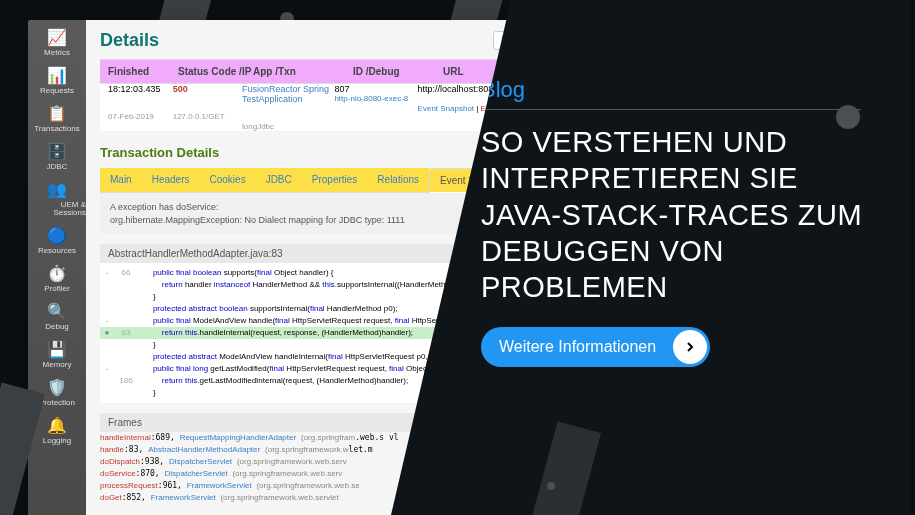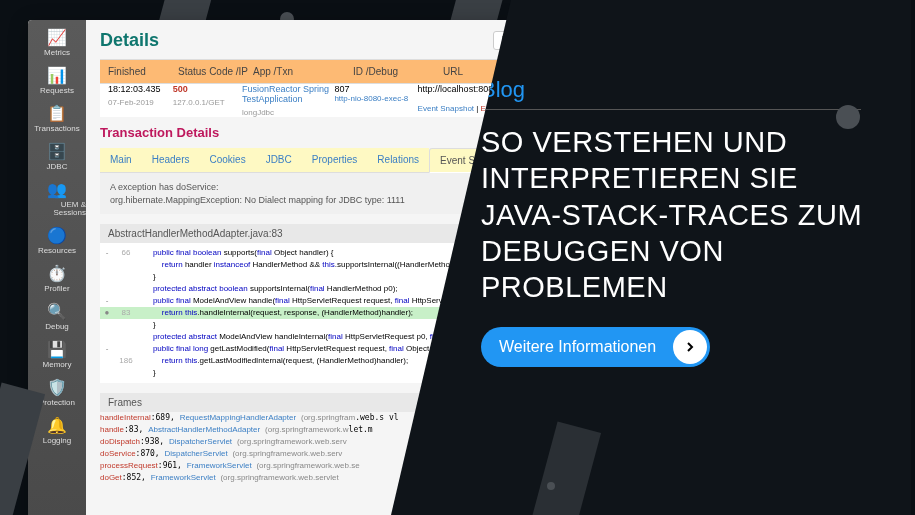--- a/index.html
+++ b/index.html
@@ -6,29 +6,29 @@
 body{background:#0a0f14;width:915px;height:515px;overflow:hidden;position:relative}
 .screenshot{position:absolute;top:20px;left:28px;width:560px;height:500px;background:#fff;border-radius:4px;box-shadow:0 4px 20px rgba(0,0,0,0.3);overflow:hidden;display:flex}
 .sidebar{width:58px;background:linear-gradient(180deg,#5a5a5a 0%,#4a4a4a 100%);display:flex;flex-direction:column;align-items:center;padding-top:4px;gap:2px}
 .sb-item{display:flex;flex-direction:column;align-items:center;gap:2px;padding:3px 0;width:100%;cursor:pointer}
 .sb-icon{width:20px;height:20px;display:flex;align-items:center;justify-content:center;font-size:16px}
 .sb-label{font-size:8px;color:#ddd;text-align:right;line-height:1}
 .main{flex:1;background:#f5f5f5;padding:10px 14px;overflow:hidden}
 .hdr{display:flex;justify-content:space-between;align-items:center;margin-bottom:8px}
 .title{font-size:18px;font-weight:bold;color:#0f766e}
 .none-btn{background:#fff;border:1px solid #ccc;padding:3px 8px;font-size:10px;border-radius:3px;cursor:pointer;display:flex;align-items:center;gap:4px}
-.tbl-hdr{display:flex;background:#fdba74;padding:6px 8px;font-size:10px;font-weight:normal;color:#444;border-top:1px solid #ddd;border-bottom:1px solid #ddd}
+.tbl-hdr{display:flex;background:#f0abfc;padding:6px 8px;font-size:10px;font-weight:bold;color:#444;border-top:1px solid #ddd;border-bottom:1px solid #ddd}
 .tbl-row{display:flex;padding:0 8px;font-size:9px;background:#fff}
 .c-time{width:70px}.c-status{width:75px}.c-app{width:100px}.c-id{width:90px}.c-url{flex:1}.c-ms{width:55px;text-align:right}
 .link{color:#3b7fc4;cursor:pointer}
 .err{color:#c0392b}
-.grey{color:#999;font-size:8px;margin-top:4px}
-.section-title{font-size:13px;font-weight:bold;color:#be185d;margin:8px 0 8px}
+.grey{color:#999;font-size:8px;margin-top:18px}
+.section-title{font-size:13px;font-weight:bold;color:#4d7c0f;margin:14px 0 8px}
 .tabs{display:flex;gap:0;border-bottom:1px solid #ddd;font-size:10px}
-.tab{padding:6px 10px;color:#3b7fc4;cursor:pointer;background:#fef9c3}
+.tab{padding:6px 10px;color:#3b7fc4;cursor:pointer;background:#fde047}
 .tab.active{border:1px solid #ddd;border-bottom:1px solid #fff;border-radius:3px 3px 0 0;margin-bottom:-1px;color:#555}
 .exc-box{background:#f0f0f0;padding:8px 10px;margin-top:0;font-family:monospace;font-size:9px;color:#555;line-height:1.4}
 .code-hdr{background:#e8e8e8;padding:4px 8px;font-size:10px;color:#555;margin-top:10px}
 .code{background:#fff;font-family:monospace;font-size:8px;padding:4px 0;line-height:1.5}
 .code-line{display:flex}
 .ln-gutter{width:30px;text-align:center;padding-right:6px;color:#aaa}
 .ln-marker{width:14px;text-align:center;color:#888}
 .ln-code{flex:1;white-space:pre;overflow:hidden}
 .hl-green{background:#c8f0c8}
 .kw{color:#0000c0}

